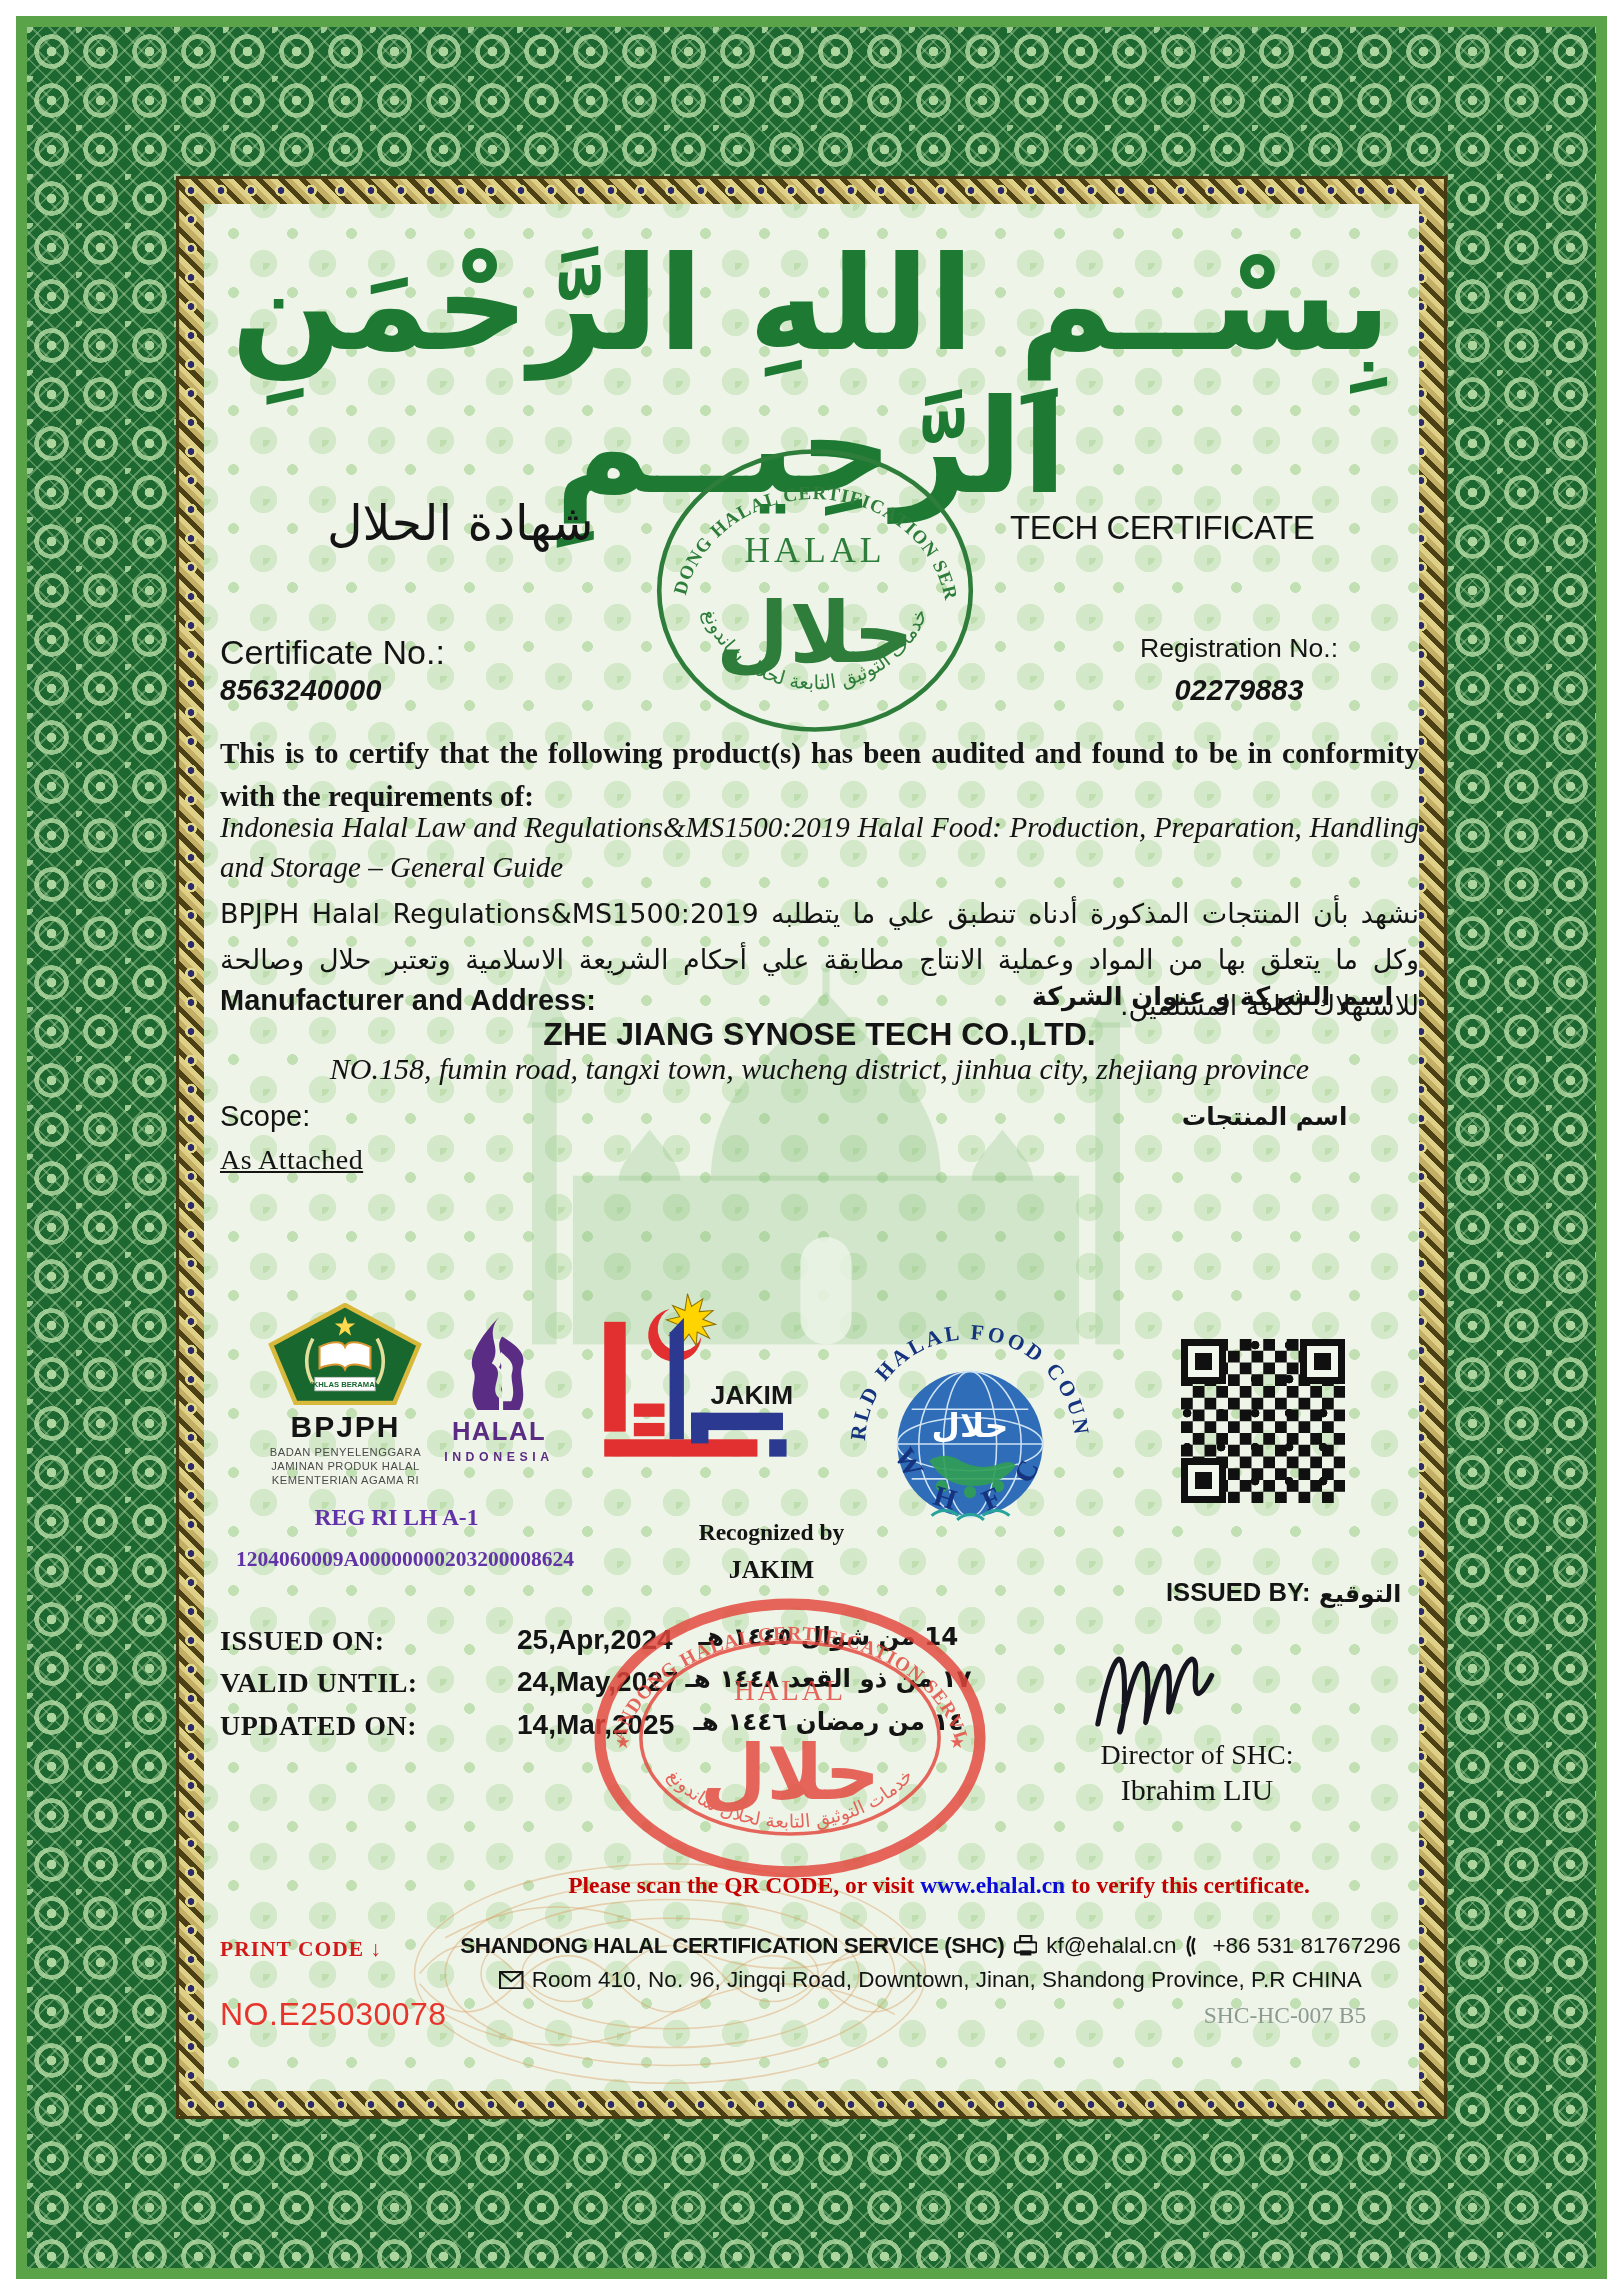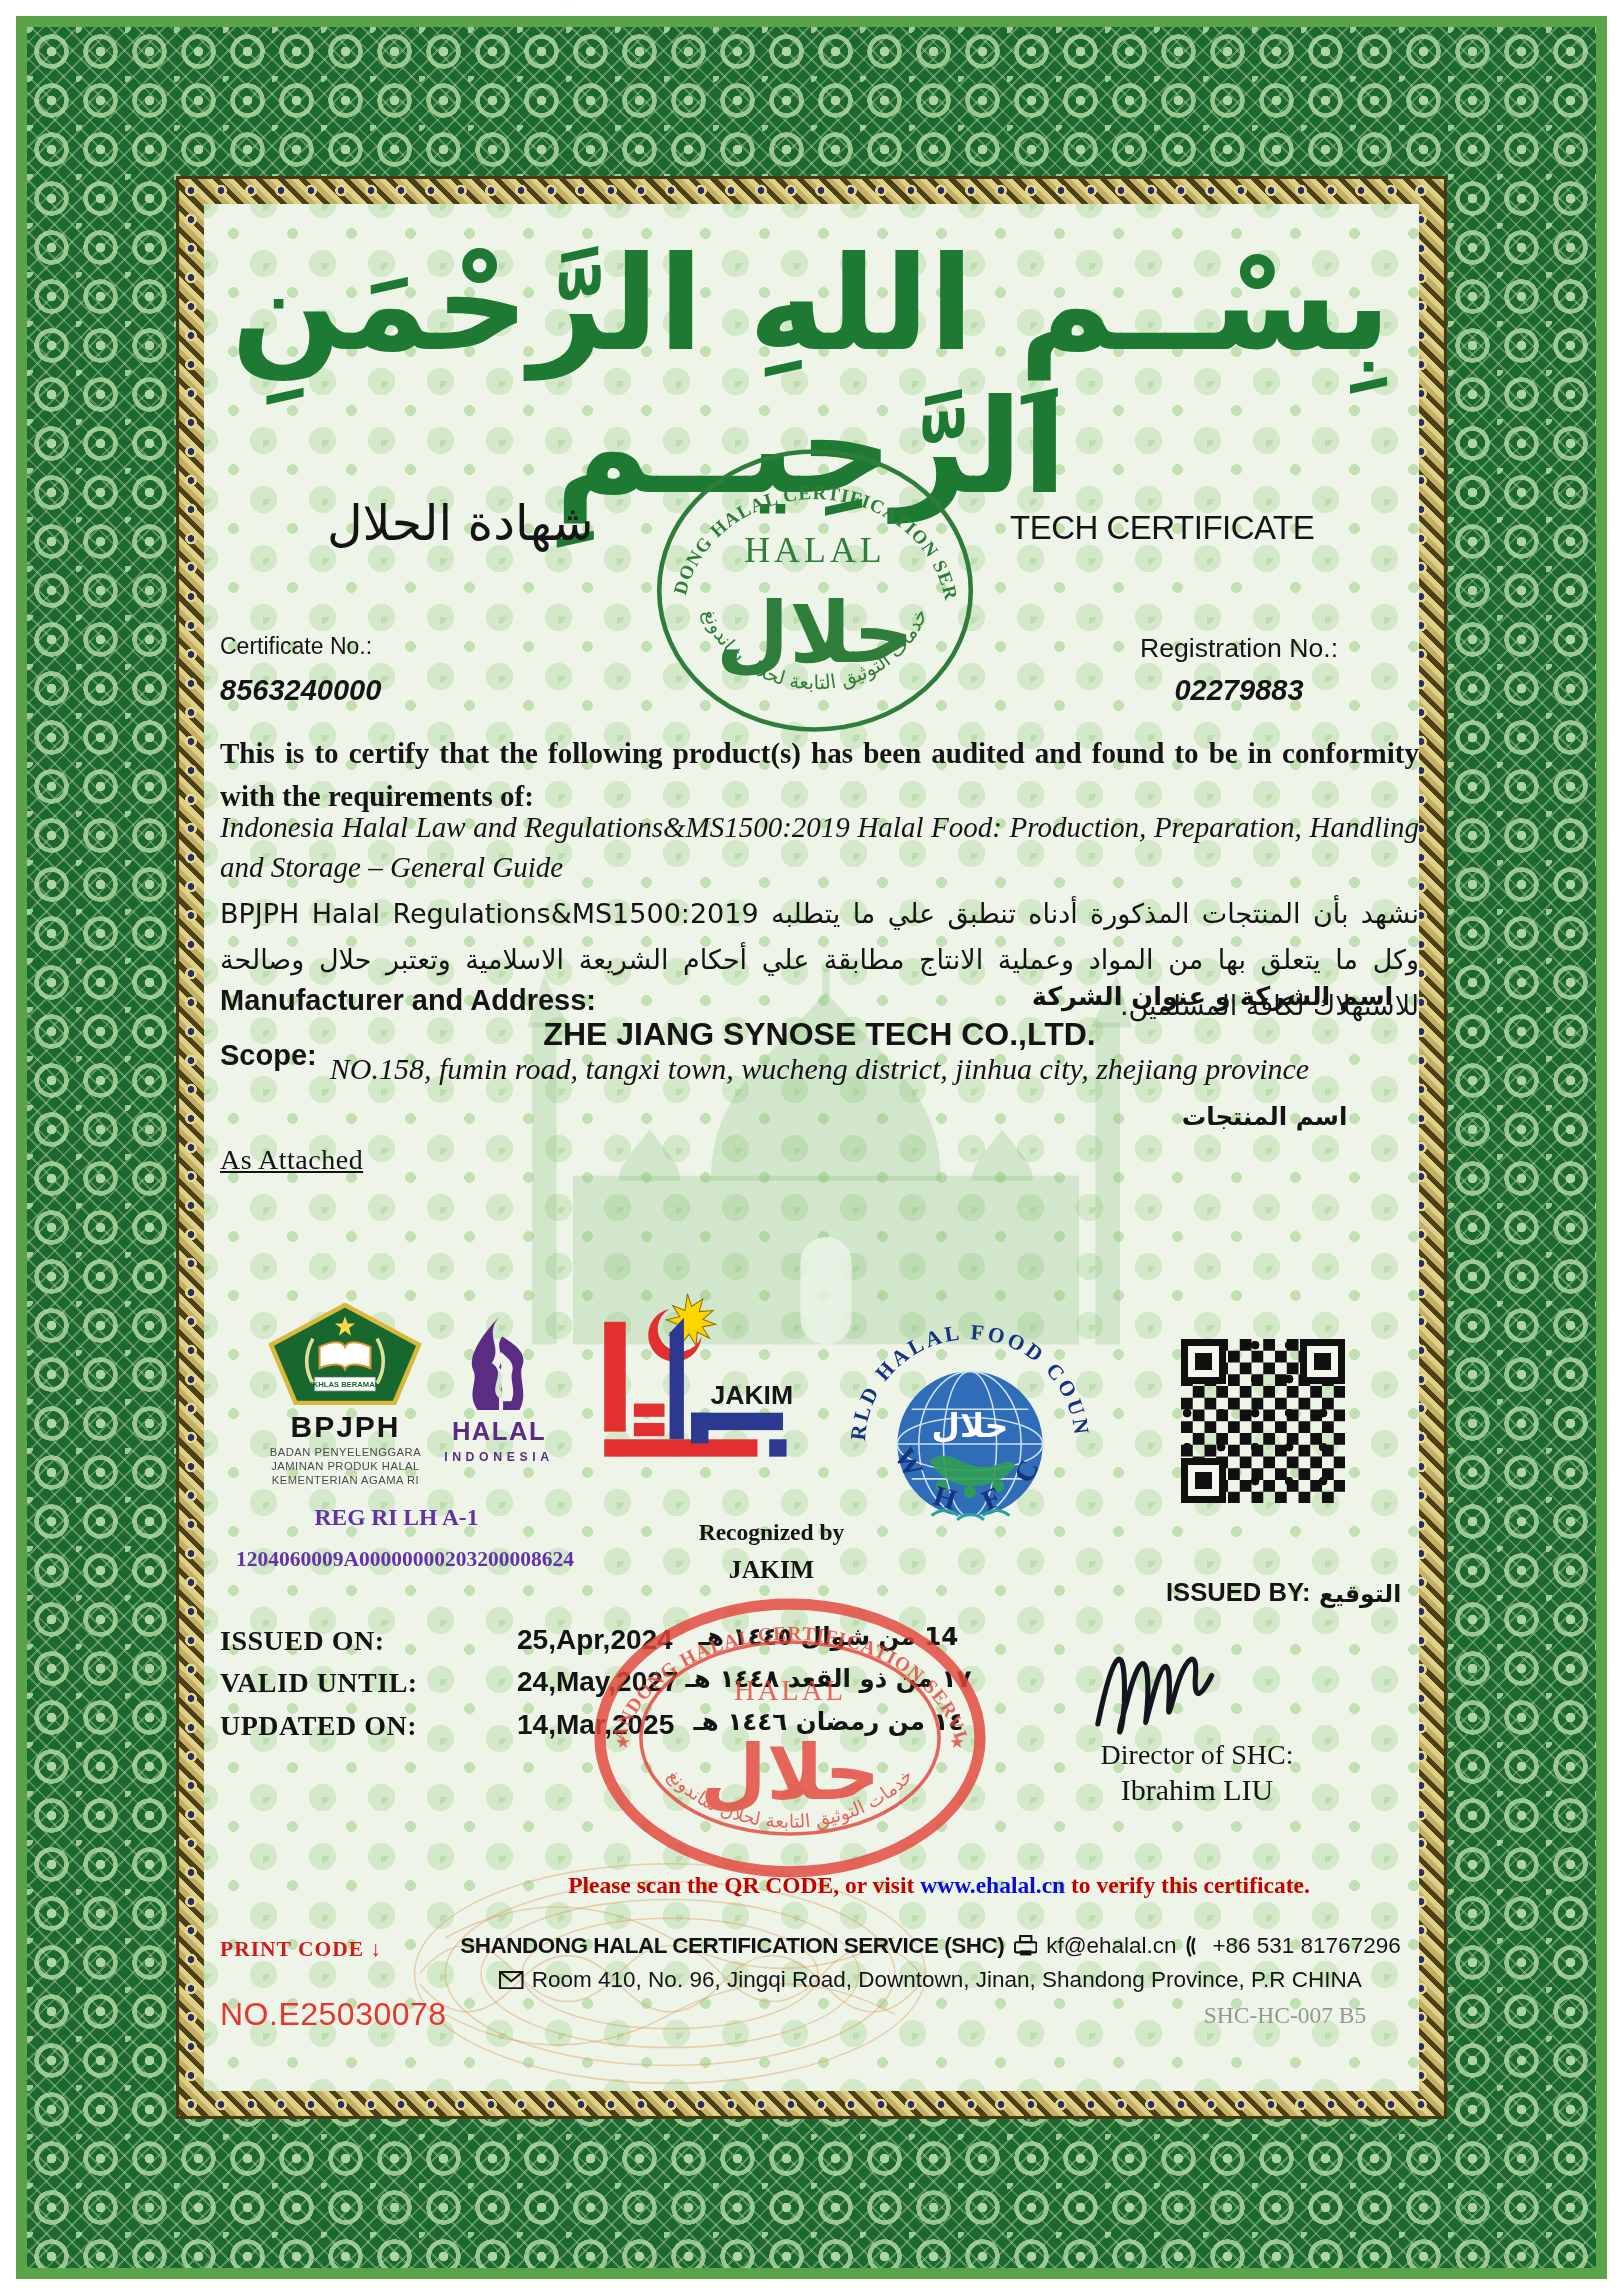--- a/index.html
+++ b/index.html
@@ -101,35 +101,35 @@
     </text>
     <text x="325" y="235" text-anchor="middle" fill="#2e7d3a" font-family="Liberation Serif,serif" font-size="70" letter-spacing="8">HALAL</text>
     <text x="325" y="430" text-anchor="middle" fill="#2e7d3a" font-family="DejaVu Sans,sans-serif" font-size="165" font-weight="bold">حلال</text>
     <text fill="#2e7d3a" font-family="DejaVu Sans,sans-serif" font-size="38">
       <textPath href="#sealBot" startOffset="50%" text-anchor="middle">خدمات التوثيق التابعة لحلال شاندونغ</textPath>
     </text>
   </svg>
 
   <div class="abs sans" style="left:1010px;top:509px;font-size:33px;letter-spacing:-0.5px;">TECH CERTIFICATE</div>
 
-  <div class="abs sans" style="left:220px;top:633px;font-size:23px;">Certificate No.:</div>
+  <div class="abs sans" style="left:220px;top:633px;font-size:34px;">Certificate No.:</div>
   <div class="abs sans" style="left:220px;top:674px;font-size:29px;font-weight:bold;font-style:italic;">8563240000</div>
   <div class="abs sans right" style="left:1074px;top:633px;width:330px;font-size:26.6px;">Registration  No.:</div>
   <div class="abs sans right" style="left:1074px;top:674px;width:330px;font-size:29px;font-weight:bold;font-style:italic;">02279883</div>
 
   <div class="abs serif" style="left:220px;top:732px;width:1199px;font-size:29px;font-weight:bold;line-height:43px;text-align:justify;">This is to certify that the following product(s) has been audited and found to be in conformity with the requirements of:</div>
   <div class="abs serif" style="left:220px;top:807px;width:1199px;font-size:29px;font-style:italic;line-height:40px;text-align:justify;">Indonesia Halal Law and Regulations&amp;MS1500:2019  Halal  Food:  Production,  Preparation, Handling and Storage – General Guide</div>
   <div class="abs arabic" dir="rtl" style="left:220px;top:891px;width:1199px;font-size:27px;line-height:46px;text-align:justify;">نشهد بأن المنتجات المذكورة أدناه تنطبق علي ما يتطلبه BPJPH Halal Regulations&amp;MS1500:2019 وكل ما يتعلق بها من المواد وعملية الانتاج مطابقة علي أحكام الشريعة الاسلامية وتعتبر حلال وصالحة للاستهلاك لكافة المسلمين.</div>
 
   <div class="abs sans" style="left:220px;top:984px;font-size:29px;font-weight:bold;">Manufacturer and Address:</div>
   <div class="abs arabic right" dir="rtl" style="left:1022px;top:981px;width:381px;font-size:25.6px;font-weight:bold;">اسم الشركة و عنوان الشركة</div>
   <div class="abs sans center" style="left:220px;top:1016px;width:1199px;font-size:32px;font-weight:bold;">ZHE JIANG SYNOSE TECH CO.,LTD.</div>
   <div class="abs serif center" style="left:220px;top:1052px;width:1199px;font-size:30px;font-style:italic;">NO.158, fumin road, tangxi town, wucheng district, jinhua city, zhejiang province</div>
 
-  <div class="abs sans" style="left:220px;top:1039px;font-size:29px;font-weight:bold;">Scope:</div>
+  <div class="abs sans" style="left:220px;top:1100px;font-size:29px;font-weight:normal;">Scope:</div>
   <div class="abs arabic right" dir="rtl" style="left:1125px;top:1102px;width:279px;font-size:24.5px;font-weight:bold;">اسم المنتجات</div>
   <div class="abs serif u" style="left:220px;top:1144px;font-size:28px;letter-spacing:0.5px;">As Attached</div>
 
   <svg class="abs" style="left:266px;top:1303px;" width="158" height="102" viewBox="0 0 310 200">
     <polygon points="155,4 300,82 252,196 58,196 10,82" fill="#17672f" stroke="#d8b93c" stroke-width="9"></polygon>
     <polygon points="155,26 160,40 175,40 163,49 167,64 155,55 143,64 147,49 135,40 150,40" fill="#ffd84d"></polygon>
     <path d="M92,70 C76,100 76,130 92,158" fill="none" stroke="#e3df9b" stroke-width="7"></path>
     <path d="M218,70 C234,100 234,130 218,158" fill="none" stroke="#e3df9b" stroke-width="7"></path>
     <path d="M105,86 C130,74 150,74 155,86 C160,74 180,74 205,86 L205,128 C180,118 160,118 155,130 C150,118 130,118 105,128 Z" fill="#ffffff" stroke="#d8962f" stroke-width="4"></path>
     <rect x="96" y="146" width="118" height="26" fill="#ffffff" stroke="#c9c9c9" stroke-width="2"></rect>

